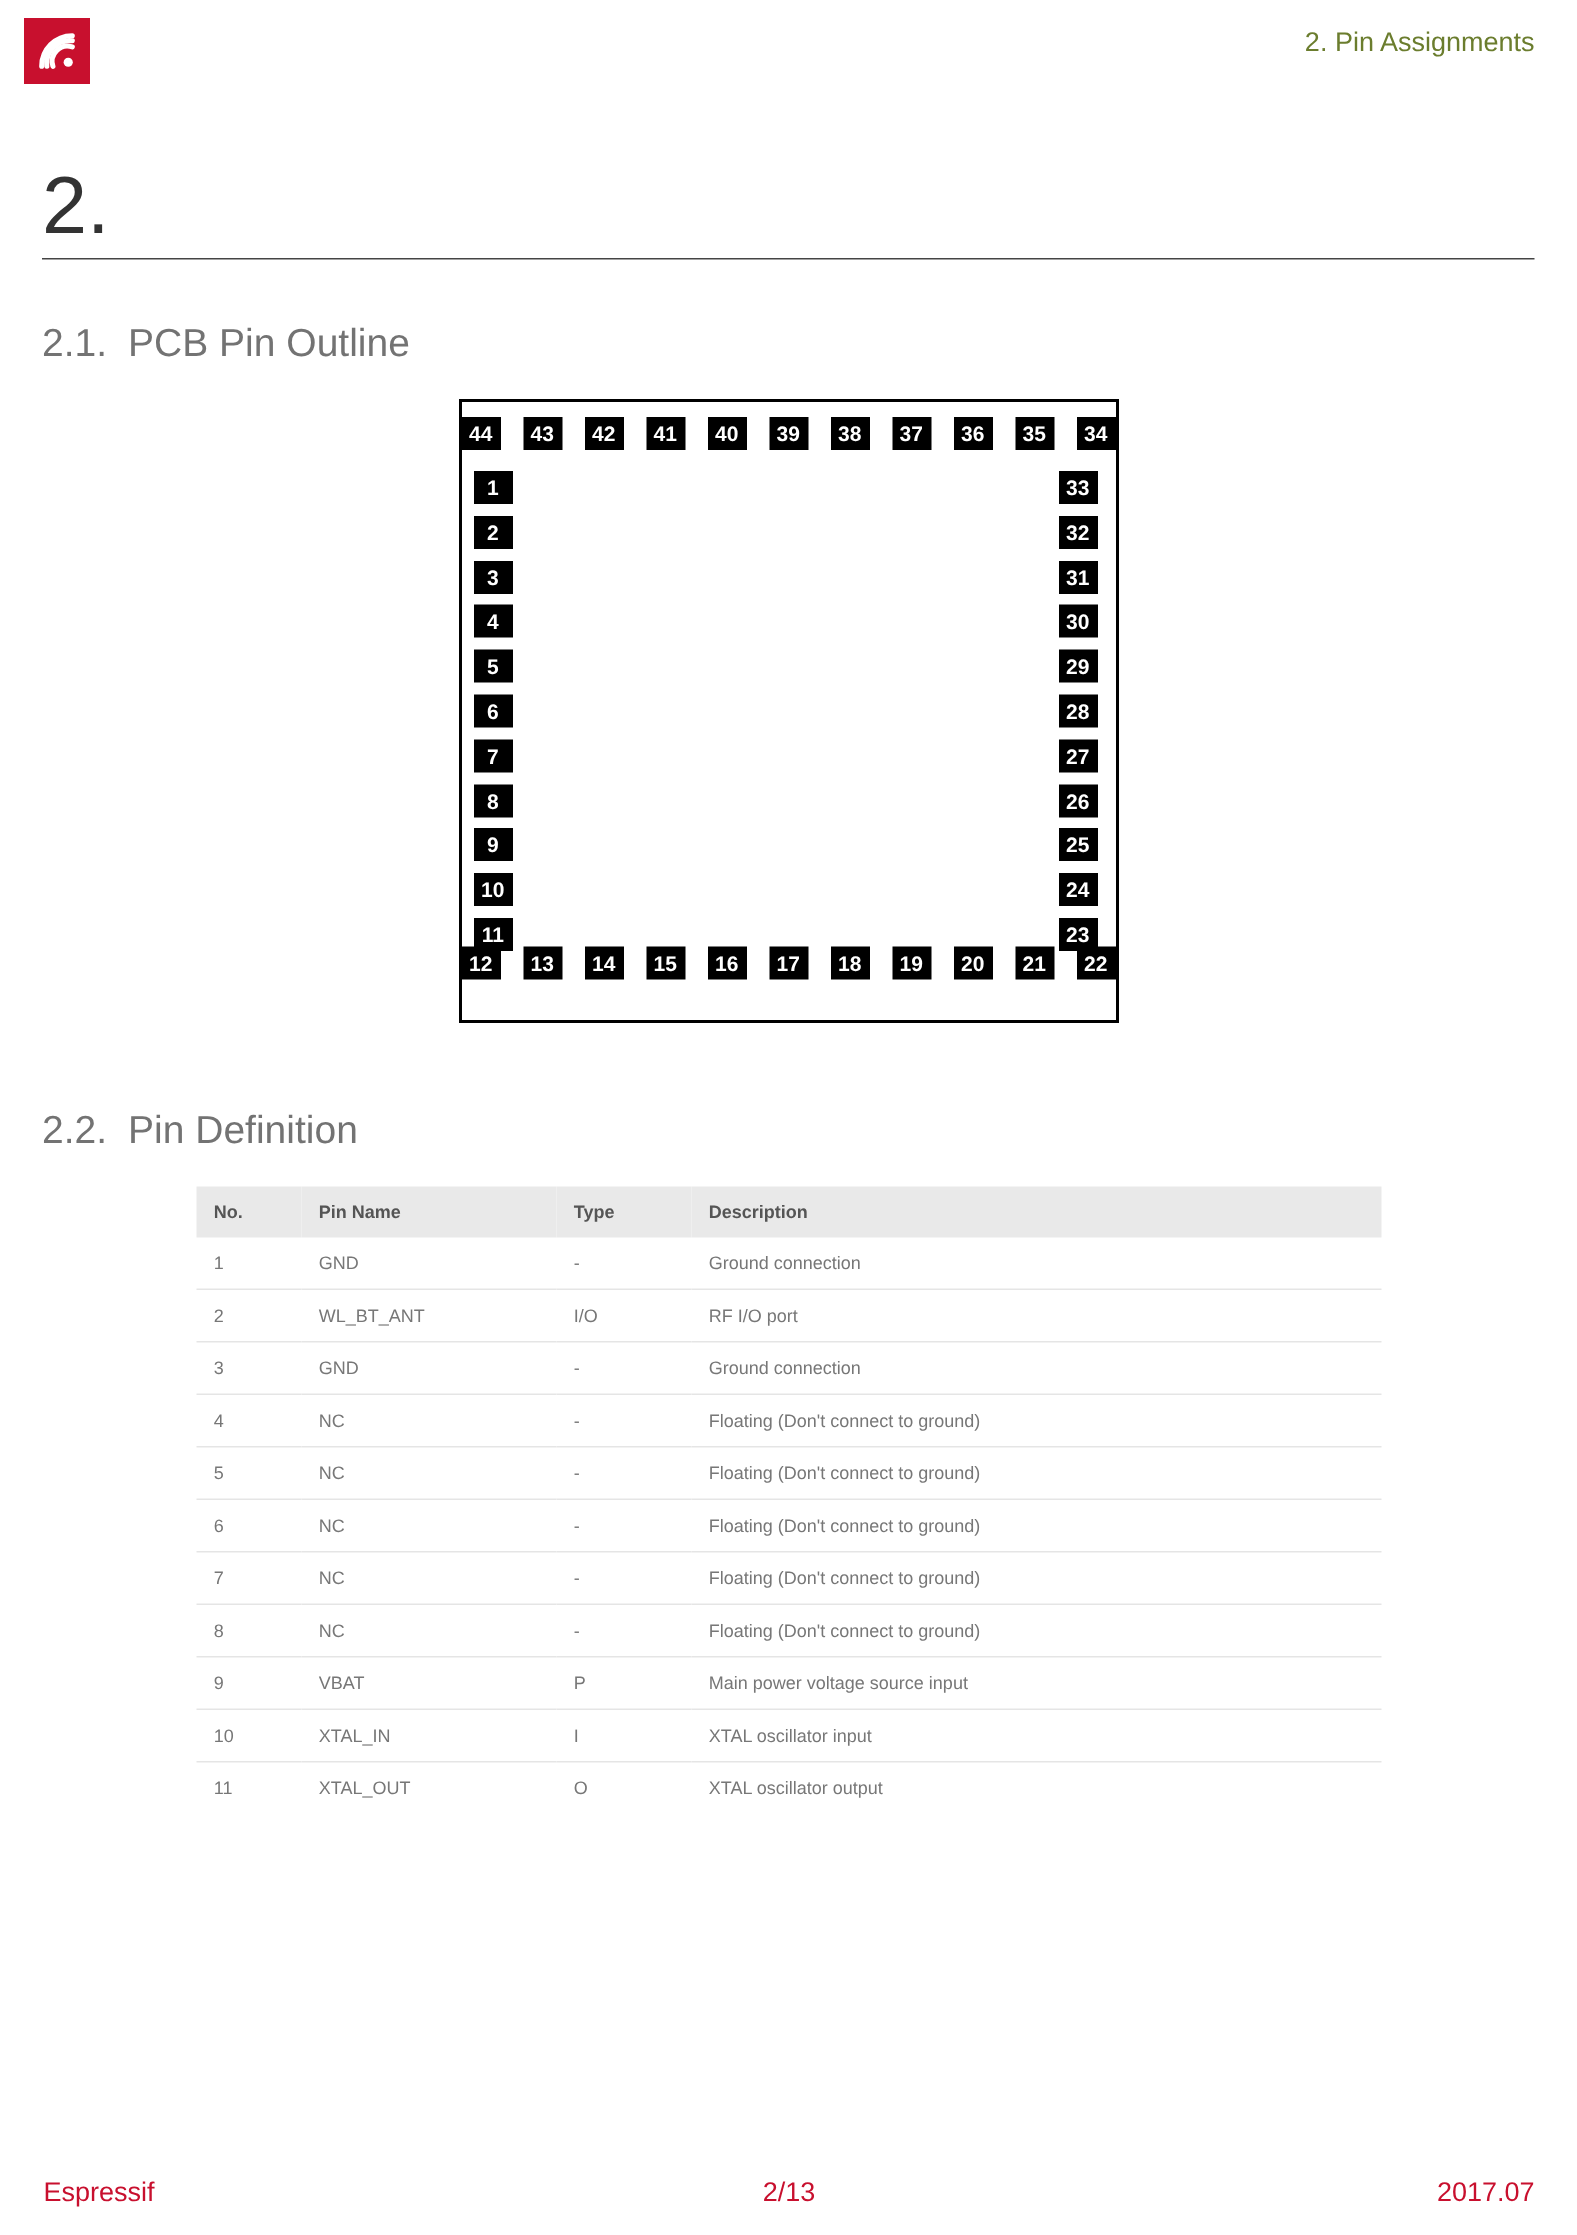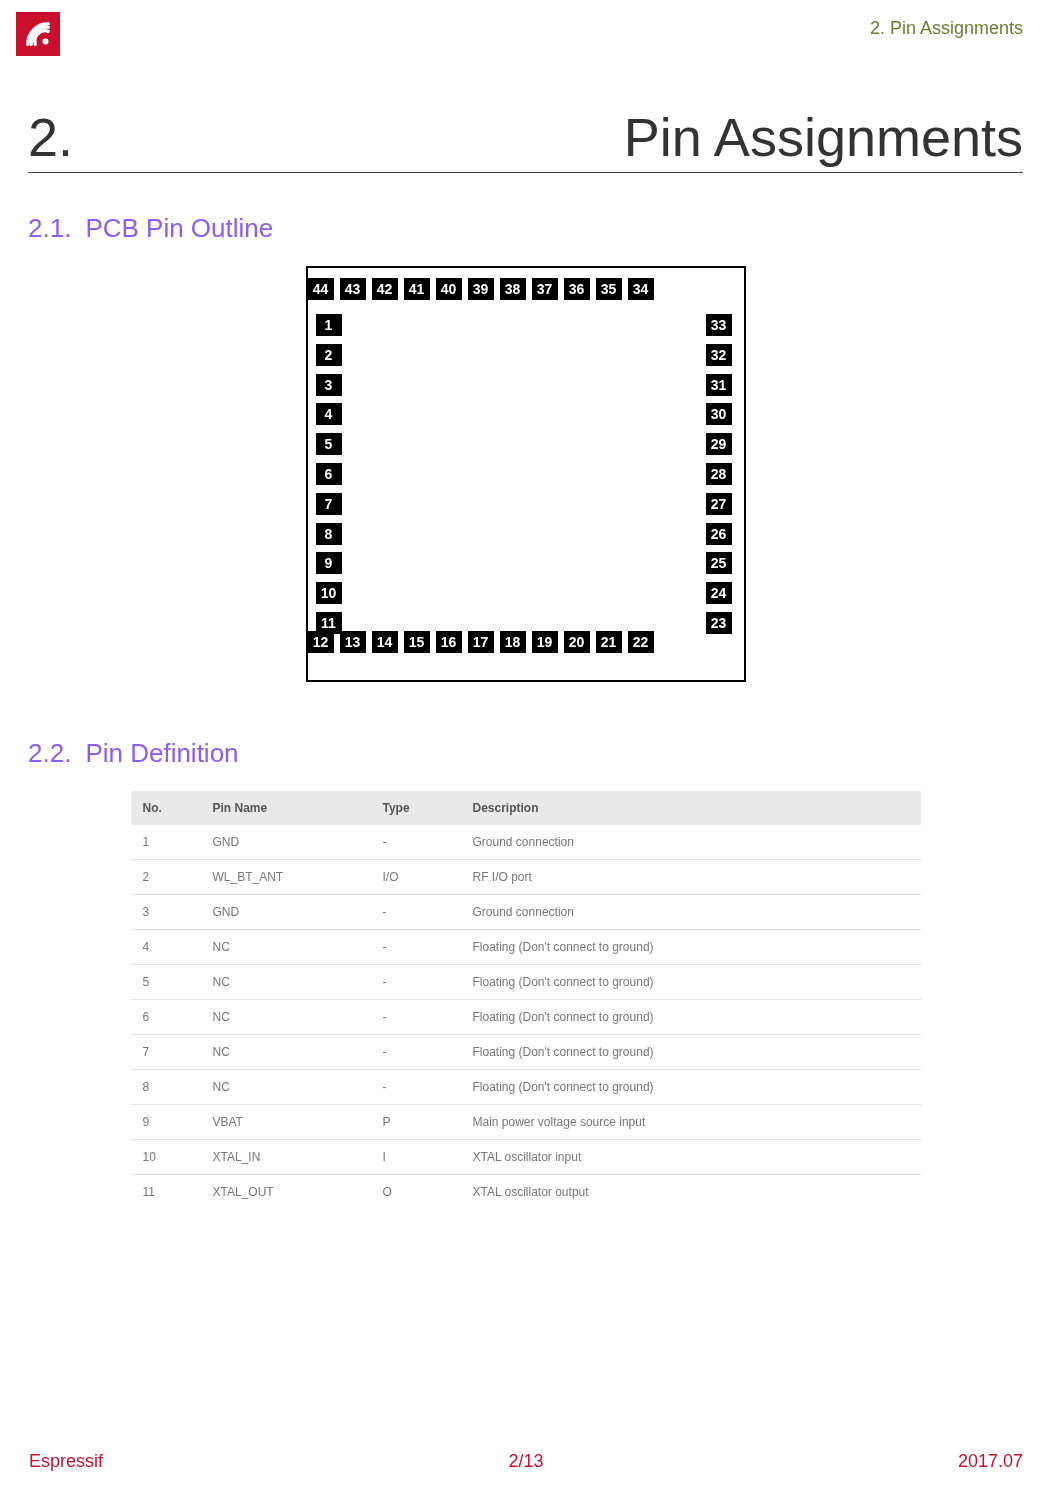--- a/index.html
+++ b/index.html
@@ -48,41 +48,41 @@
     color: #333;
   }
   .h1-title {
     font-size: 54px;
     font-weight: 300;
     color: #333;
   }
   .h2 {
     font-size: 26px;
     font-weight: 400;
-    color: #8b5cf6;
+    color: #737373;
     margin-bottom: 22px;
   }
   .h2-num { display: inline-block; margin-right: 14px; }
 
   
   .diagram-wrap {
     display: flex;
     justify-content: center;
     margin-bottom: 56px;
   }
   .diagram {
     border: 2px solid #000;
     width: 440px;
     height: 416px;
     position: relative;
     background: #fff;
   }
   .pins-top, .pins-bottom {
     position: absolute; left: 0; right: 0;
-    display: flex; justify-content: flex-start; gap: 6px;
+    display: flex; justify-content: space-between; gap: 6px;
   }
   .pins-top { top: 10px; }
   .pins-bottom { bottom: 27px; }
   .pins-left, .pins-right {
     position: absolute; top: 46px; bottom: 46px;
     display: flex; flex-direction: column; justify-content: space-between;
   }
   .pins-left { left: 8px; }
   .pins-right { right: 12px; }
   .pin {
@@ -156,21 +156,20 @@
       <circle cx="72" cy="72" r="9" fill="#fff"></circle>
     </svg>
   </div>
   <div class="header-right">2. Pin Assignments</div>
 </div>
 
 <div class="content">
 
   <div class="h1-row">
     <span class="h1-num">2.</span>
-    <span class="h1-title">Pin Assignments</span>
   </div>
 
   <div class="h2">
     <span class="h2-num">2.1.</span><span>PCB Pin Outline</span>
   </div>
 
   <div class="diagram-wrap">
     <div class="diagram">
       <div class="pins-top" id="pins-top">
           <div class="pin pin-h">44</div>

